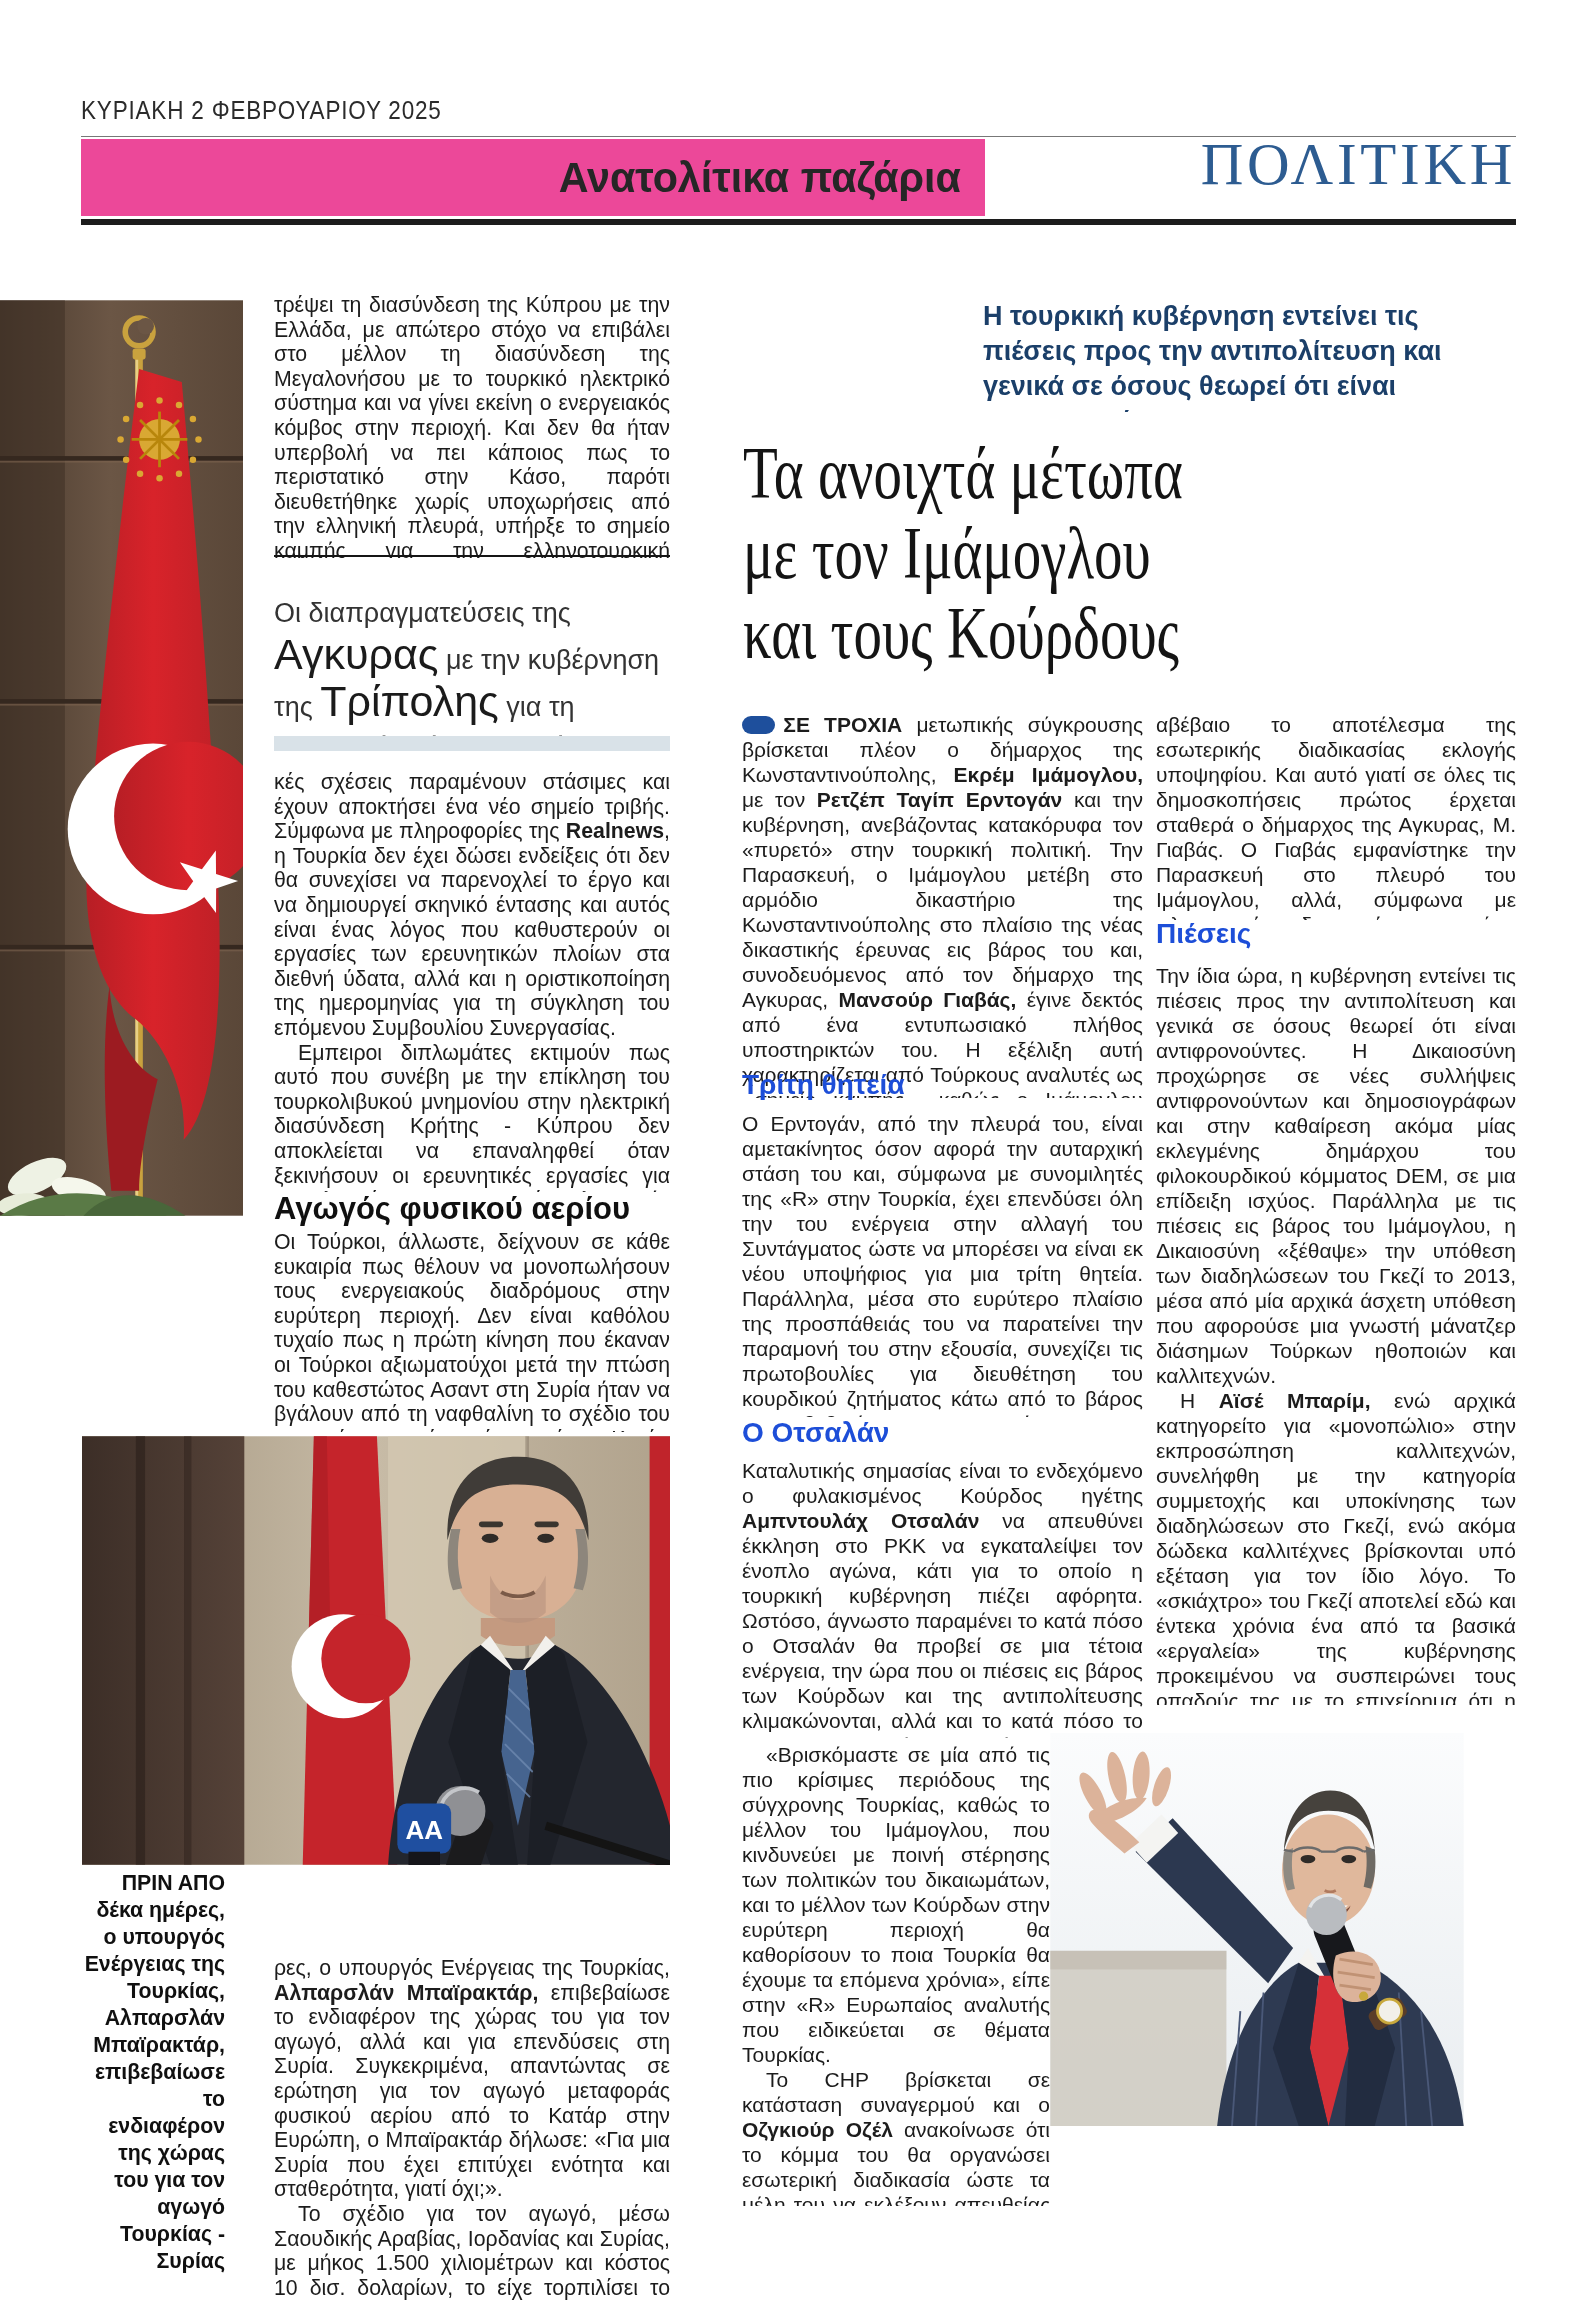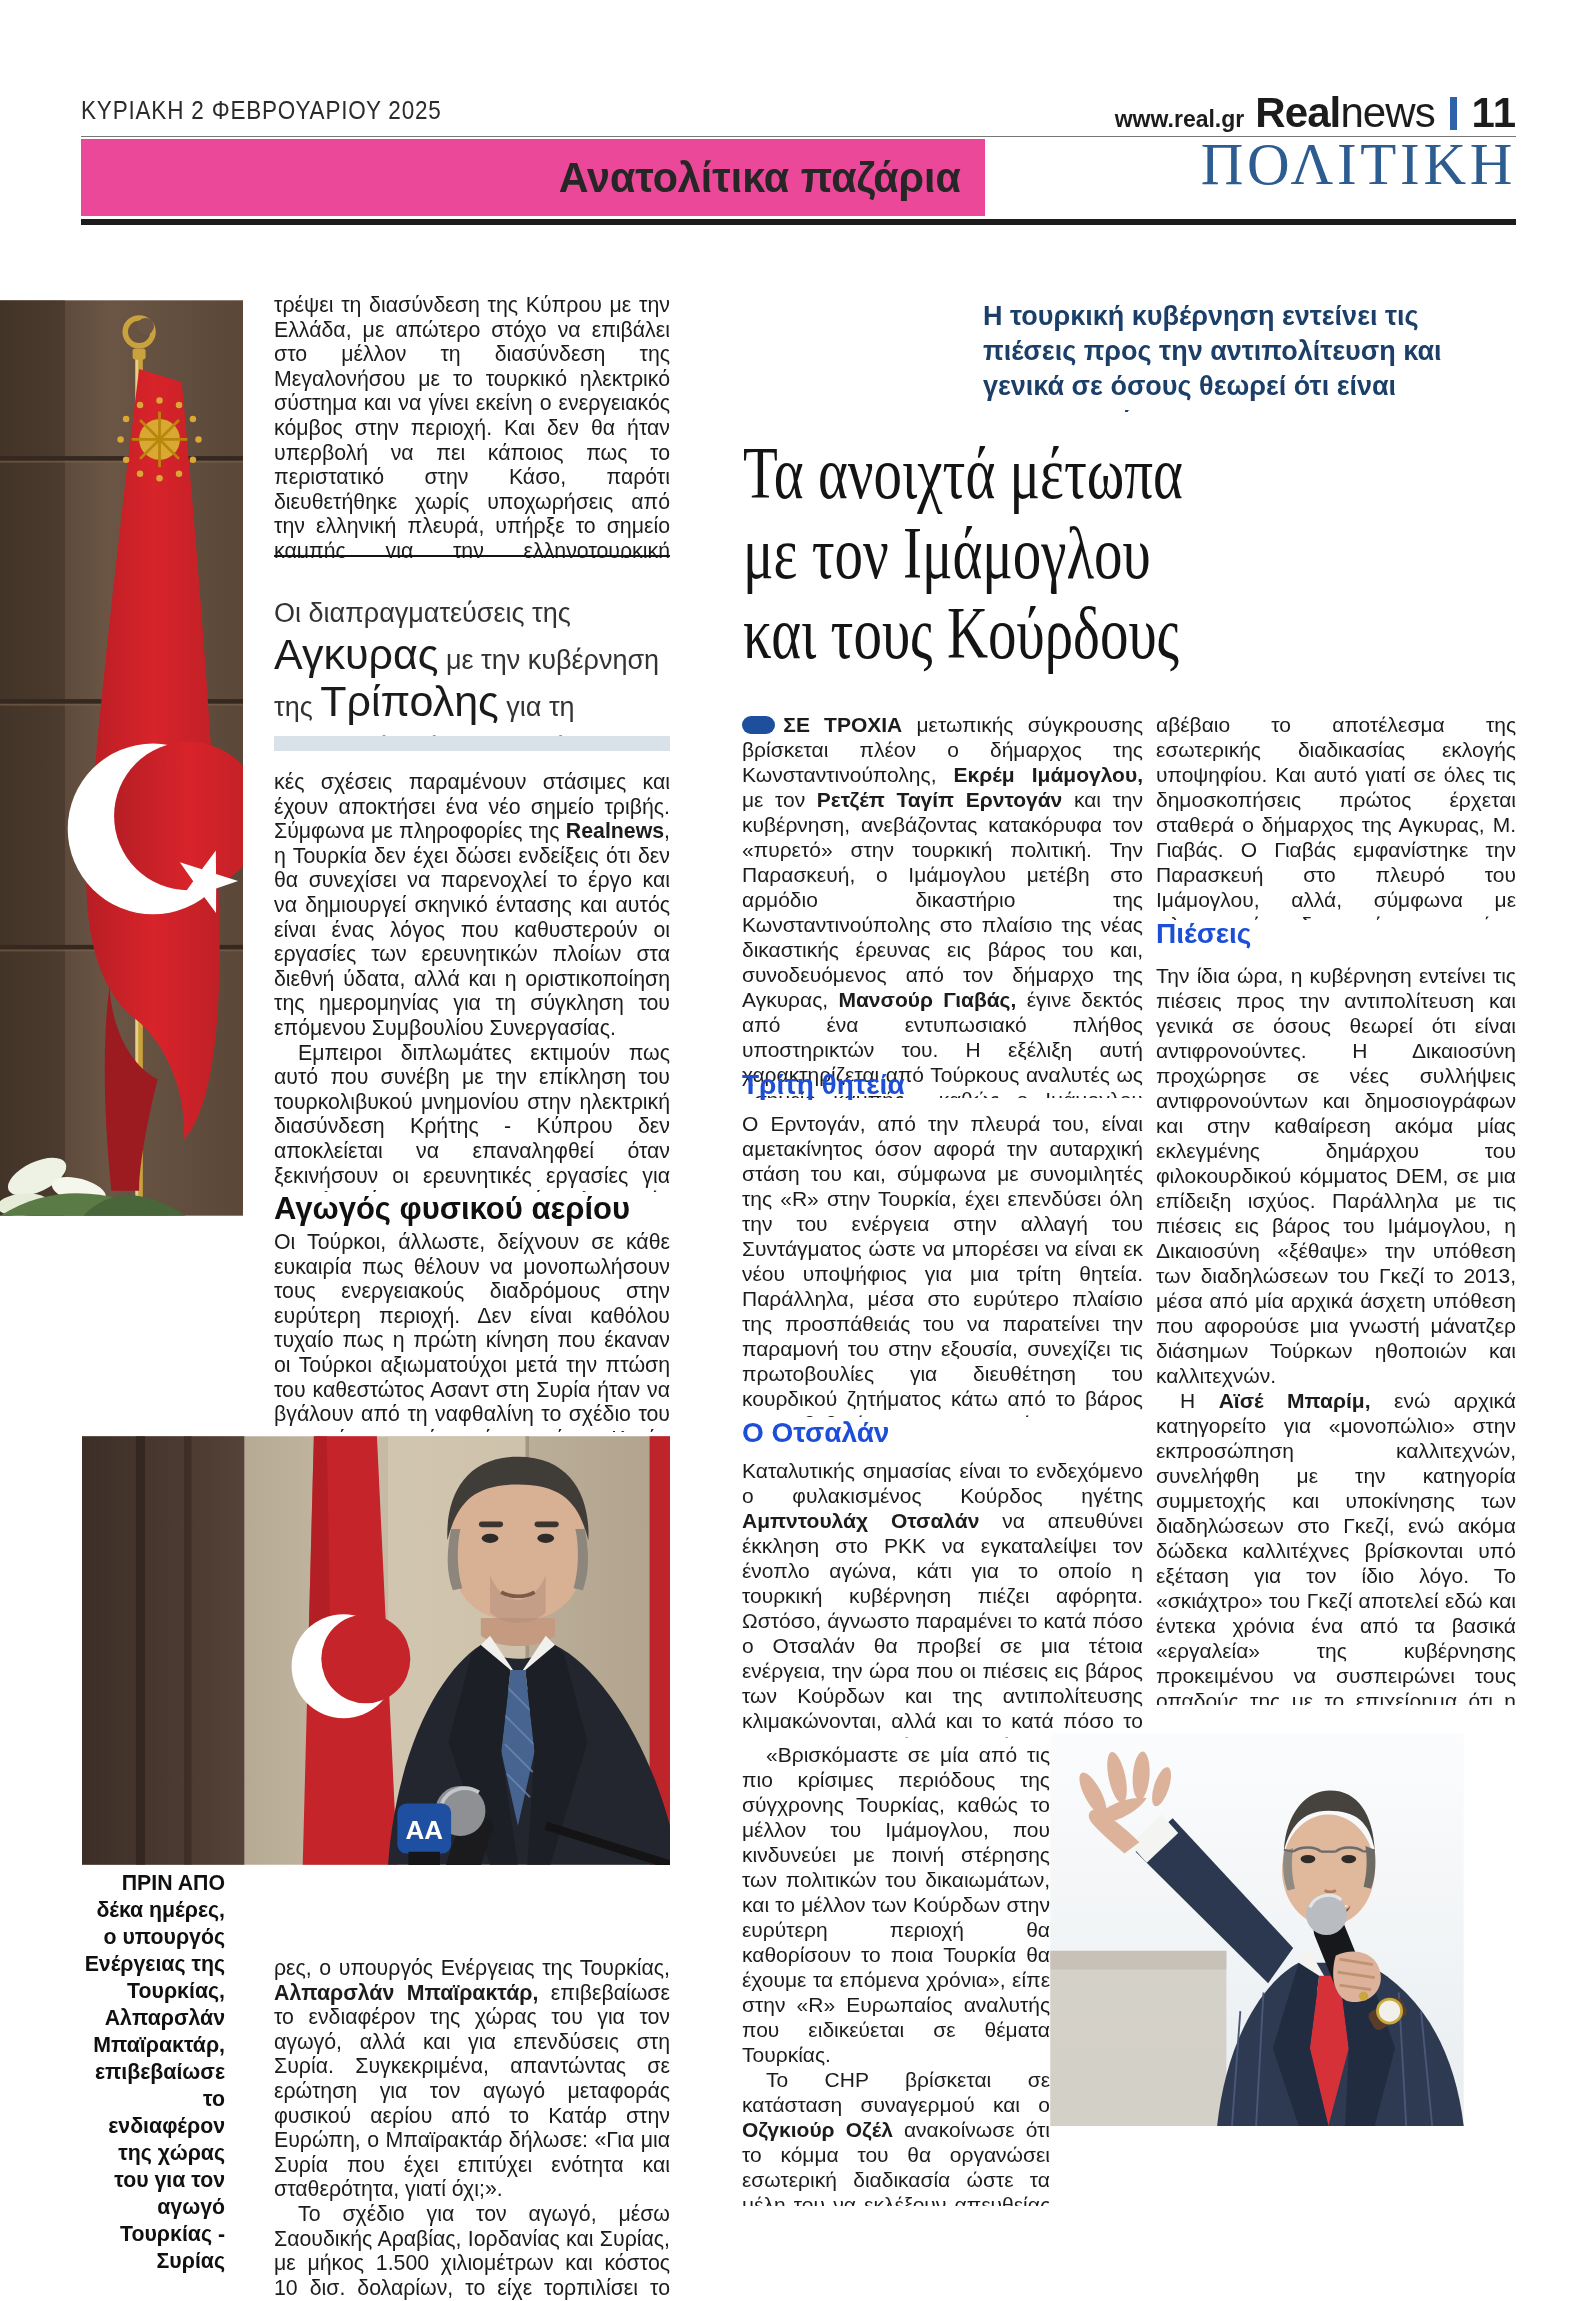--- a/index.html
+++ b/index.html
@@ -63,26 +63,20 @@
 </style>
 </head>
 <body>
 
 <div class="page">
 
   <div class="abs date">
     <span class="squeeze">ΚΥΡΙΑΚΗ 2 ΦΕΒΡΟΥΑΡΙΟΥ 2025</span>
   </div>
 
-  <div class="abs masthead">
-    <span class="site-url">www.real.gr</span>
-    <span class="brand"><span class="bold">Real</span><span class="light">news</span></span>
-    <span class="mast-bar"></span>
-    <span class="page-num">11</span>
-  </div>
 
   <div class="abs hairline"></div>
 
   <div class="abs kicker-band">
     <span class="kicker">Ανατολίτικα παζάρια</span>
   </div>
 
   <div class="abs section-title">ΠΟΛΙΤΙΚΗ</div>
 
   <div class="abs thick-rule"></div>

